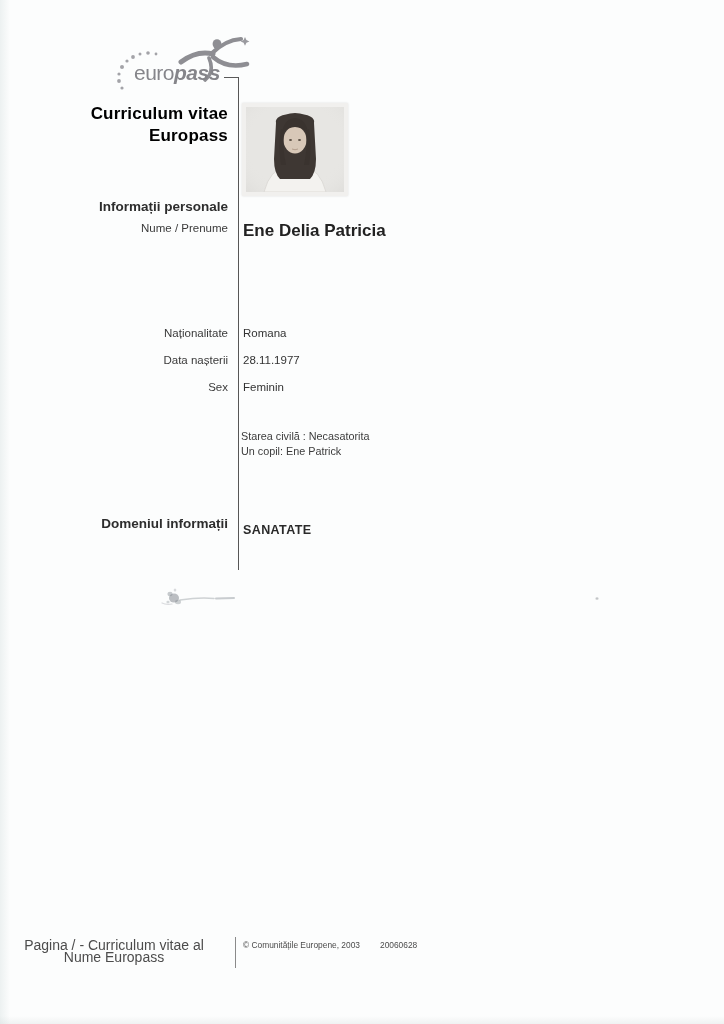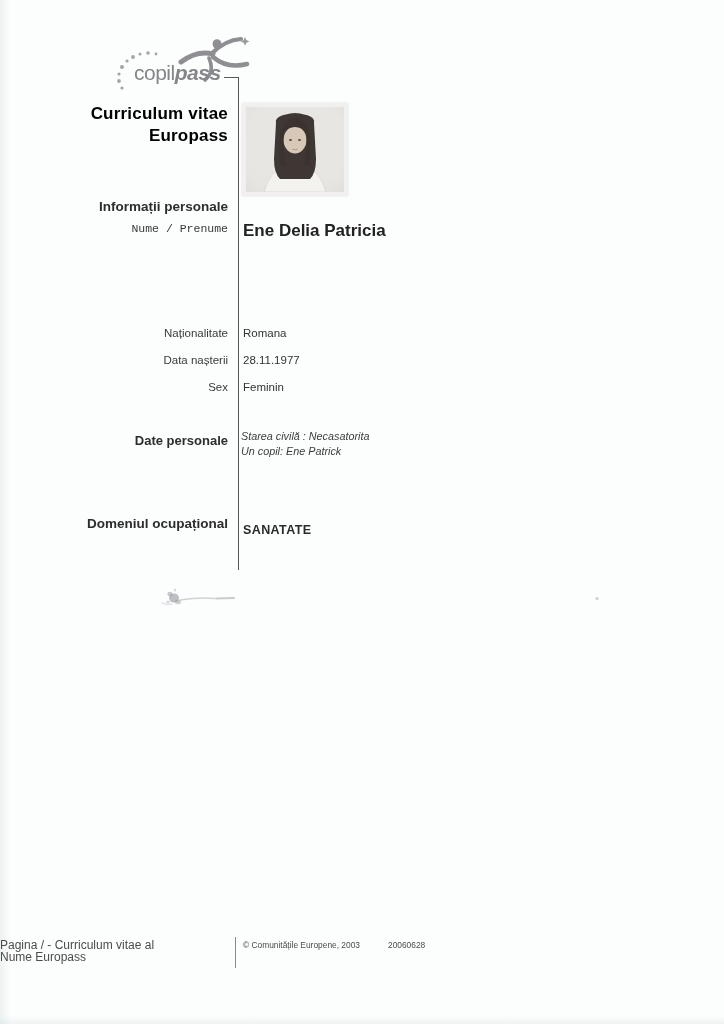--- a/index.html
+++ b/index.html
@@ -49,45 +49,45 @@
     background:#f1f0ee;
     box-shadow:0 0 2px rgba(0,0,0,0.12);
   }
   .photo svg{position:absolute;left:4px;top:4px;}
 
   
   .lbl{left:0;width:228px;text-align:right;font-size:11.5px;color:#3a3a3a;}
   .lbl-bold{left:0;width:228px;text-align:right;font-size:13px;font-weight:700;color:#2d2d2d;}
   .val{left:243px;font-size:11.5px;color:#333;}
   .val-bold{left:243px;font-size:17px;font-weight:700;color:#222;}
-  .val-italic{left:241px;font-size:10.8px;font-style:italic;color:#3c3c3c;line-height:14.5px;}
+  .val-italic{left:241px;font-size:10.8px;color:#3c3c3c;line-height:14.5px;}
 
   .sec-heading{left:0;top:199px;width:228px;text-align:right;font-size:13.5px;font-weight:700;color:#2d2d2d;}
 
   .occ-label{left:0;top:516px;width:228px;text-align:right;font-size:13.5px;font-weight:700;color:#2d2d2d;}
   .occ-value{left:243px;top:523px;font-size:12.5px;font-weight:700;letter-spacing:0.4px;color:#2a2a2a;}
 
   
   .smudge{left:148px;top:576px;}
   .speck{
     left:595px;top:597px;width:4px;height:3px;border-radius:50%;
     background:radial-gradient(circle, rgba(120,125,130,0.55), rgba(120,125,130,0));
   }
 
   
   .footer-left{
-    left:0;top:939px;width:228px;text-align:left;
-    font-size:12px;line-height:12px;color:#4c4c4c;
+    left:0;top:939px;width:228px;text-align:center;
+    font-size:14px;line-height:12px;color:#4c4c4c;
   }
   .footer-divider{left:235px;top:937px;width:1px;height:31px;background:#8a8a8a;}
   .footer-right{
     left:243px;top:939px;width:430px;
     font-size:8.4px;line-height:12px;color:#4c4c4c;
   }
-  .footer-right .code{margin-left:28px;}
+  .footer-right .code{margin-left:20px;}
 </style>
 </head>
 <body>
 
 <div class="page">
 
   <div class="abs" style="left:112px;top:50px;width:56px;height:44px;">
     <svg width="56" height="44" viewBox="0 0 56 44">
       <g fill="#a3a3a8">
         <circle cx="10" cy="38" r="1.6"></circle>
@@ -116,21 +116,21 @@
         <path d="M34,22 Q40,36 30,44" stroke-width="3.6"></path>
       </g>
 
       <ellipse cx="42" cy="8" rx="4.4" ry="4.8" fill="#8e8e93"></ellipse>
 
       <path d="M70,1 l1.4,3 3,1.4 -3,1.4 -1.4,3 -1.4,-3 -3,-1.4 3,-1.4 z" fill="#9a9a9f"></path>
     </svg>
   </div>
 
   <div class="abs logo-text">
-    <span class="euro">copil</span><span class="pass">pass</span>
+    <span class="euro">euro</span><span class="pass">pass</span>
   </div>
 
   <div class="abs hline-top"></div>
   <div class="abs vline-main"></div>
 
   <div class="abs title">
     <div>Curriculum vitae</div>
     <div>Europass</div>
   </div>
 
@@ -159,39 +159,38 @@
       <path d="M63,22 Q66,40 63,58 L58,58 Q62,40 60,24 Z" fill="#3a332f"></path>
 
       <ellipse cx="44.5" cy="33" rx="1.5" ry="0.9" fill="#5c5045"></ellipse>
       <ellipse cx="53.5" cy="33" rx="1.5" ry="0.9" fill="#5c5045"></ellipse>
       <path d="M46,42 Q49,43.5 52,42" stroke="#b09a88" stroke-width="0.9" fill="none"></path>
     </svg>
   </div>
 
   <div class="abs sec-heading">Informații personale</div>
 
-  <div class="abs lbl" style="top:222px;font-family:Liberation Mono, monospace;">Nume / Prenume</div>
+  <div class="abs lbl" style="top:222px;">Nume / Prenume</div>
   <div class="abs val-bold" style="top:221px;">Ene Delia Patricia</div>
 
   <div class="abs lbl" style="top:327px;">Naționalitate</div>
   <div class="abs val" style="top:327px;">Romana</div>
 
   <div class="abs lbl" style="top:354px;">Data nașterii</div>
   <div class="abs val" style="top:354px;">28.11.1977</div>
 
   <div class="abs lbl" style="top:381px;">Sex</div>
   <div class="abs val" style="top:381px;">Feminin</div>
 
-  <div class="abs lbl-bold" style="top:433px;">Date personale</div>
   <div class="abs val-italic" style="top:429px;">
     <div>Starea civilă : Necasatorita</div>
     <div>Un copil: Ene Patrick</div>
   </div>
 
-  <div class="abs occ-label">Domeniul ocupațional</div>
+  <div class="abs occ-label">Domeniul informații</div>
   <div class="abs occ-value">SANATATE</div>
 
   <div class="abs smudge">
     <svg width="96" height="42" viewBox="0 0 96 42">
       <g fill="#858b92">
         <ellipse cx="26" cy="22" rx="5" ry="4.5" opacity="0.55"></ellipse>
         <ellipse cx="22" cy="18" rx="2.6" ry="2.2" opacity="0.45"></ellipse>
         <ellipse cx="30" cy="26" rx="3" ry="2.2" opacity="0.4"></ellipse>
         <ellipse cx="20" cy="26" rx="1.6" ry="1.2" opacity="0.35"></ellipse>
         <ellipse cx="27" cy="14" rx="1.3" ry="1.6" opacity="0.3"></ellipse>

